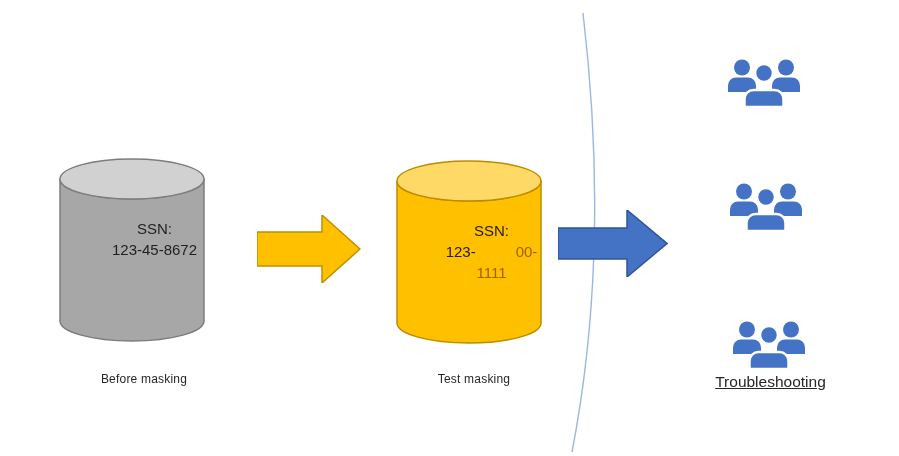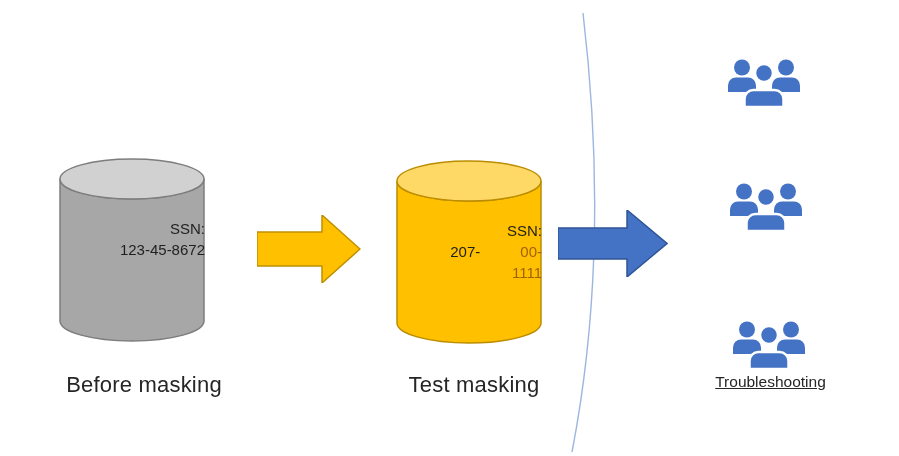--- a/index.html
+++ b/index.html
@@ -2,26 +2,26 @@
 <html><head>
 <meta charset="utf-8">
 <style>
   html,body { margin:0; padding:0; background:#ffffff; }
   .canvas {
     position:relative; width:899px; height:456px; background:#ffffff;
     font-family:"Liberation Sans", sans-serif; overflow:hidden;
   }
   .abs { position:absolute; }
   .db-text {
-    position:absolute; left:0; right:0; top:60px; text-align:right;
+    position:absolute; left:0; right:0; top:60px; text-align:center;
     font-size:15px; line-height:21px; color:#1f1f1f;padding-left:45px;
   }
   .masked { color:#a16207;margin-left:40px; }
   .caption {
-    position:absolute; text-align:center; font-size:22px; color:#262626;
+    position:absolute; text-align:center; font-size:12px; color:#262626;
     letter-spacing:0.2px;
   }
   .team-label {
     position:absolute; text-align:center; font-size:15.5px; line-height:22px;
     color:#262626;
   }
   svg { display:block; }
 </style>
 </head>
 <body>
@@ -48,21 +48,21 @@
     <polygon points="0,17 65,17 65,0 103,34 65,68 65,51 0,51" stroke-width="1.5" fill="#FFC000" stroke="#BF9000"></polygon>
   </svg>
 
   <div class="abs" style="left:396px;top:160px;width:146px;height:184px;">
     <svg width="146" height="184" viewBox="0 0 146 184">
       <path d="M1,21 L1,163 A72,20 0 0 0 145,163 L145,21 A72,20 0 0 1 1,21 Z" stroke-width="1.5" fill="#FFC000" stroke="#BC8C00"></path>
       <ellipse cx="73" cy="21" rx="72" ry="20" stroke-width="1.5" fill="#FFD966" stroke="#BC8C00"></ellipse>
     </svg>
     <div class="db-text">
       <div>SSN:</div>
-      <div><span>207-</span><span class="masked">00-1111</span></div>
+      <div><span>123-</span><span class="masked">00-1111</span></div>
     </div>
   </div>
   <div class="caption" style="left:389px;top:372px;width:170px;">Test masking</div>
 
   <svg class="abs" style="left:558px;top:210px;" width="110" height="67" viewBox="0 0 110 67">
     <polygon points="0,18 69,18 69,0 109,33.5 69,67 69,49 0,49" stroke-width="1.5" fill="#4472C4" stroke="#2F5597"></polygon>
   </svg>
 
   <div class="abs" style="left:728px;top:59px;width:72px;height:48px;">
     <svg width="72" height="48" viewBox="0 0 72 48">

